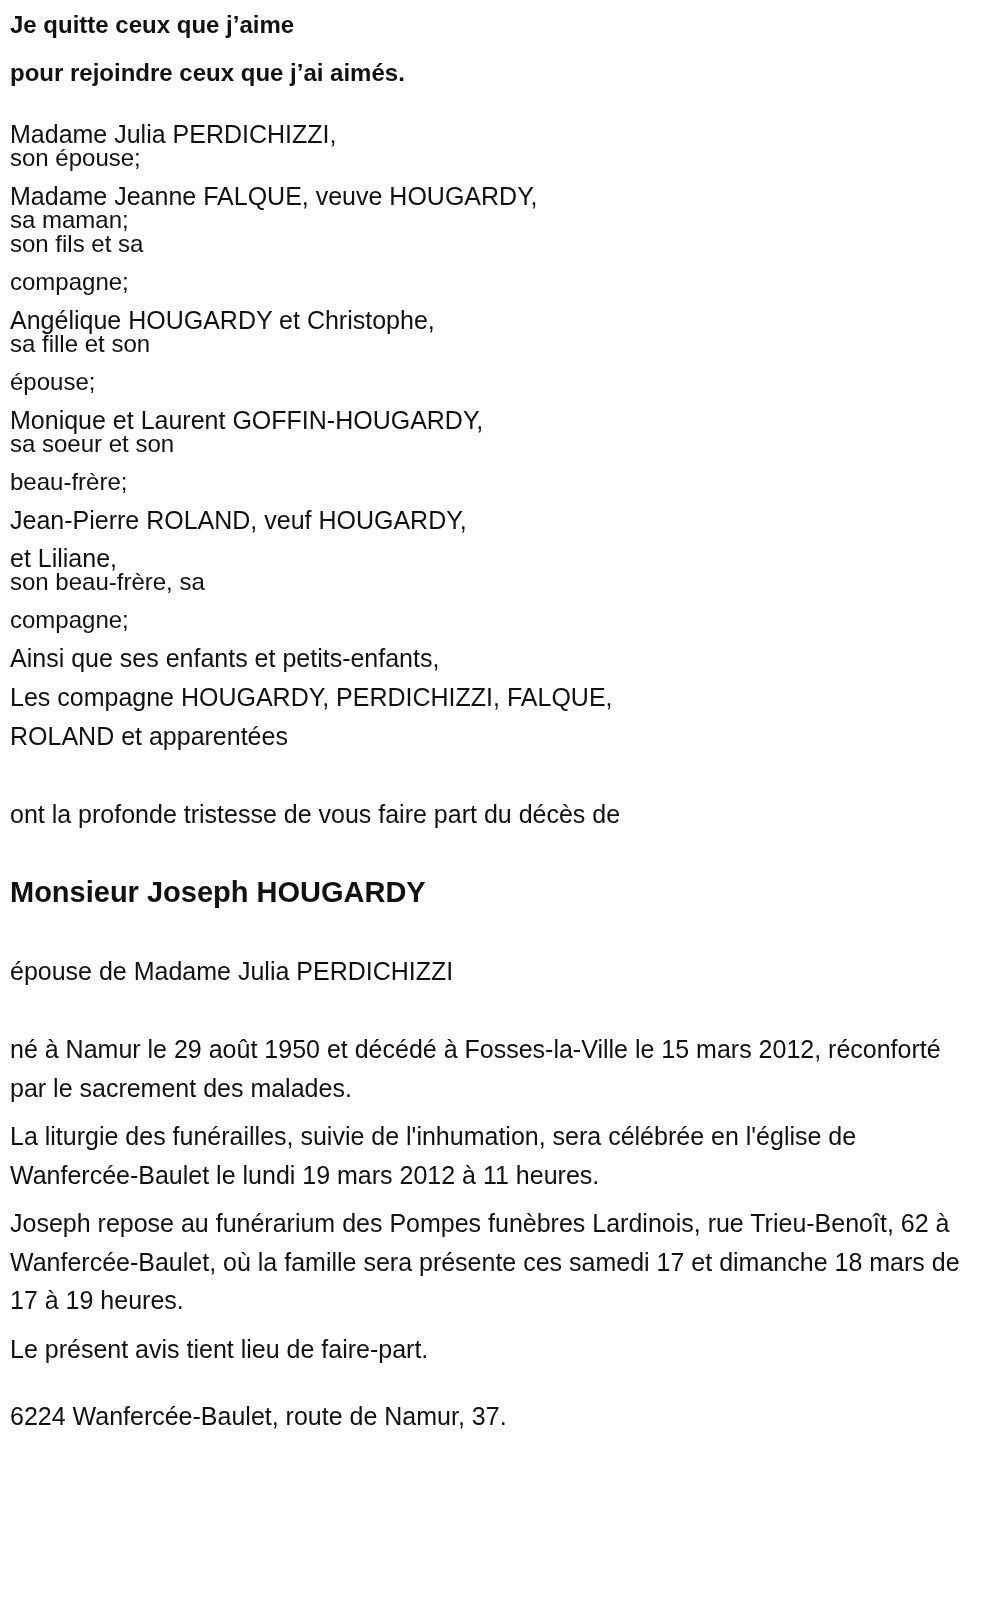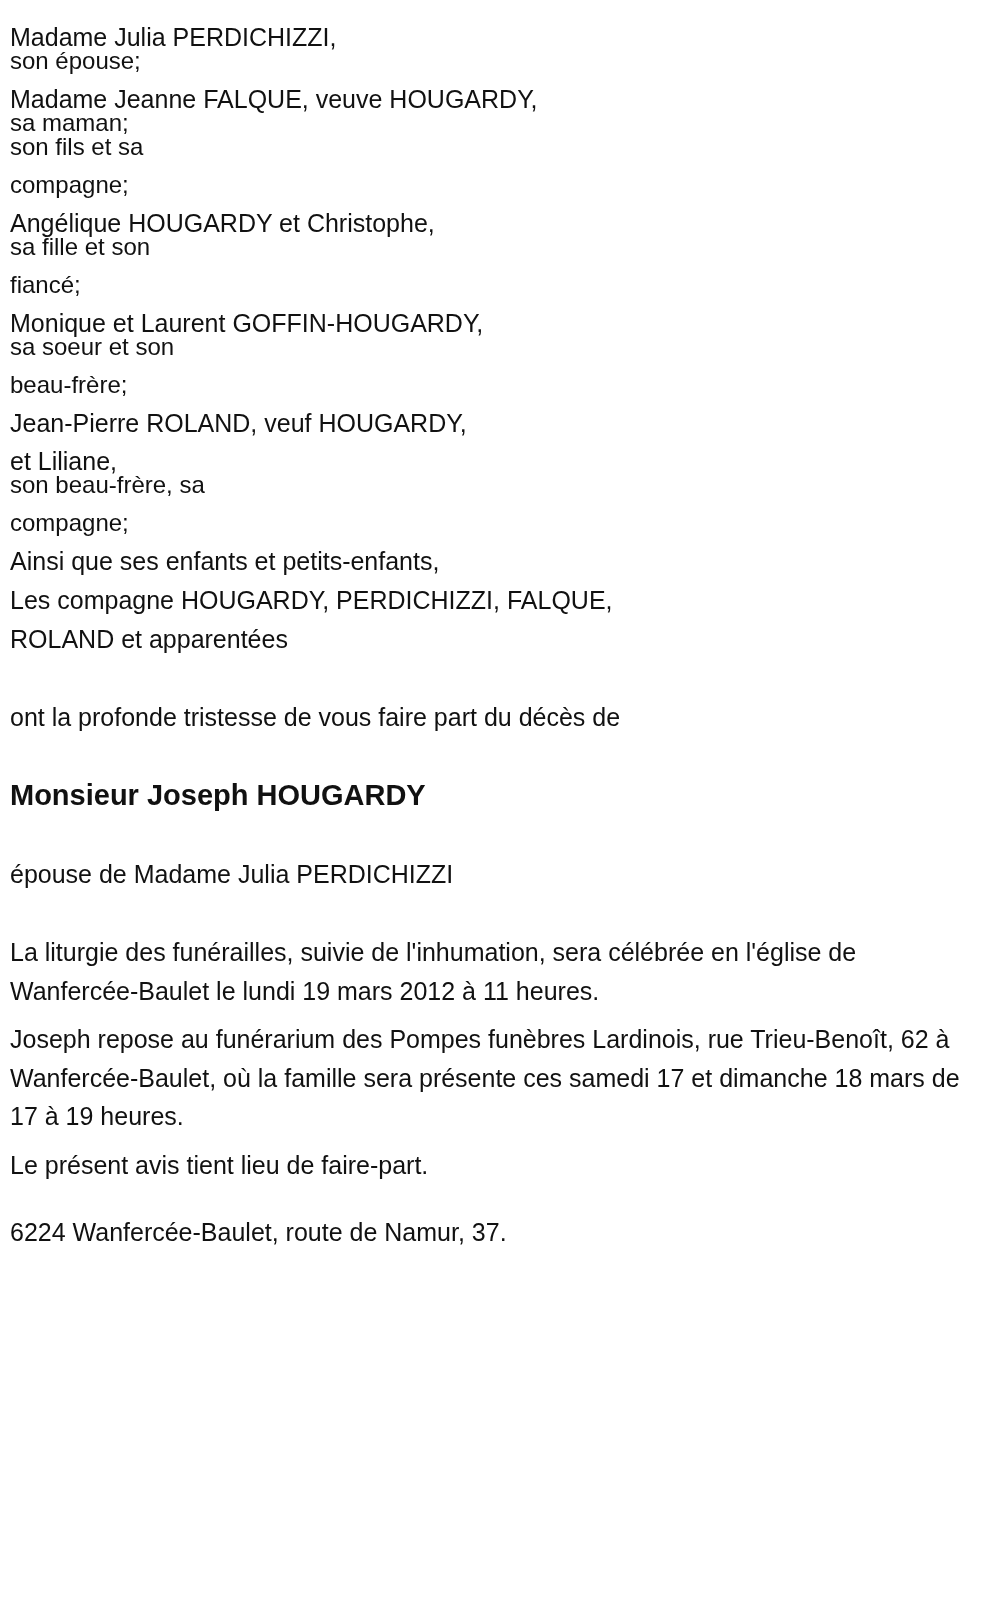--- a/index.html
+++ b/index.html
@@ -21,20 +21,24 @@
   .spouse { margin-top: 38px; line-height: 39px; }
   .details { margin-top: 39px; }
   .details p { margin: 0 0 10px 0; line-height: 38.5px; }
   .address { margin-top: 29px; line-height: 39px; }
 </style>
 </head>
 <body>
 
 <div class="page">
 
+  <div class="epigraph">
+    <div>Je quitte ceux que j’aime</div>
+    <div>pour rejoindre ceux que j’ai aimés.</div>
+  </div>
 
   <div class="family">
     <div class="entry">
       <div class="name">Madame Julia PERDICHIZZI,</div>
       <div class="rel">
         <div>son épouse;</div>
       </div>
     </div>
     <div class="entry">
       <div class="name">Madame Jeanne FALQUE, veuve HOUGARDY,</div>
@@ -45,21 +49,21 @@
     <div class="entry">
       <div class="rel">
         <div>son fils et sa</div>
         <div>compagne;</div>
       </div>
     </div>
     <div class="entry">
       <div class="name">Angélique HOUGARDY et Christophe,</div>
       <div class="rel">
         <div>sa fille et son</div>
-        <div>fiancé;</div>
+        <div>épouse;</div>
       </div>
     </div>
     <div class="entry">
       <div class="name">Monique et Laurent GOFFIN-HOUGARDY,</div>
       <div class="rel">
         <div>sa soeur et son</div>
         <div>beau-frère;</div>
       </div>
     </div>
     <div class="entry">
@@ -78,20 +82,21 @@
     <div>ROLAND et apparentées</div>
   </div>
 
   <div class="announce">ont la profonde tristesse de vous faire part du décès de</div>
 
   <div class="deceased">Monsieur Joseph HOUGARDY</div>
 
   <div class="spouse">épouse de Madame Julia PERDICHIZZI</div>
 
   <div class="details">
+    <p>né à Namur le 29 août 1950 et décédé à Fosses-la-Ville le 15 mars 2012, réconforté par le sacrement des malades.</p>
     <p>La liturgie des funérailles, suivie de l'inhumation, sera célébrée en l'église de Wanfercée-Baulet le lundi 19 mars 2012 à 11 heures.</p>
     <p>Joseph repose au funérarium des Pompes funèbres Lardinois, rue Trieu-Benoît, 62 à Wanfercée-Baulet, où la famille sera présente ces samedi 17 et dimanche 18 mars de 17 à 19 heures.</p>
     <p>Le présent avis tient lieu de faire-part.</p>
   </div>
 
   <div class="address">6224 Wanfercée-Baulet, route de Namur, 37.</div>
 
 </div>
 
 </body></html>

